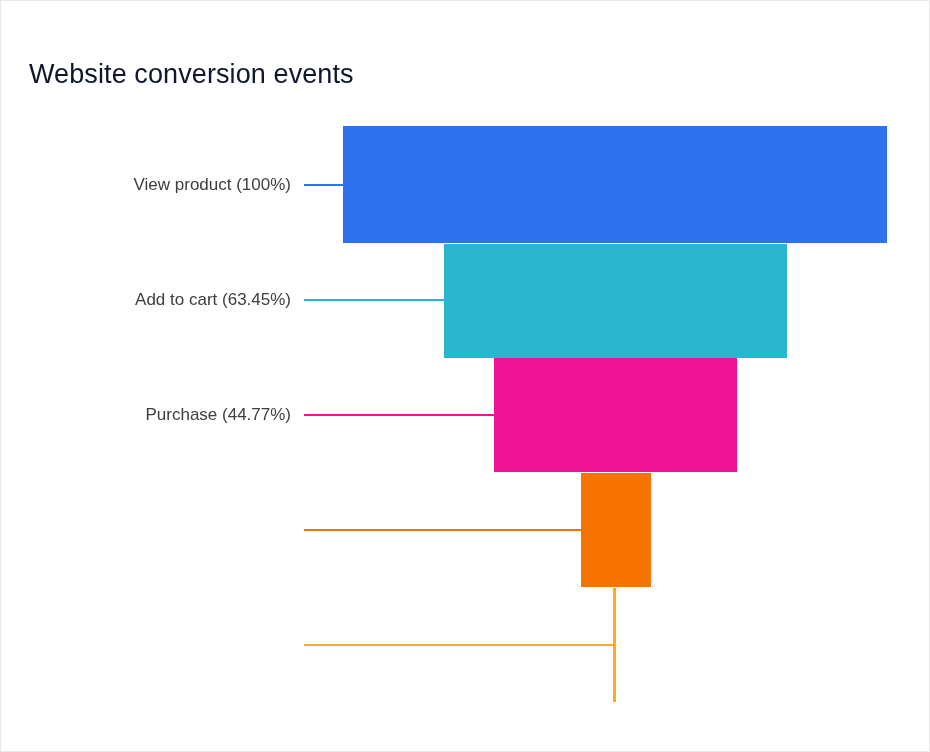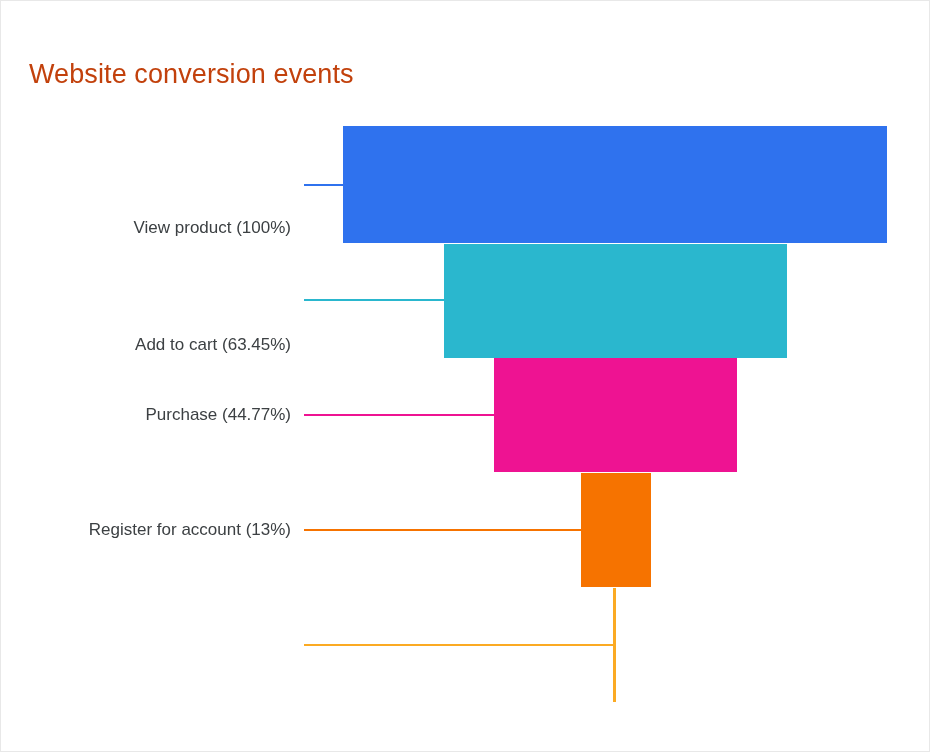--- a/index.html
+++ b/index.html
@@ -18,21 +18,21 @@
     border: 1px solid #e8e8e8;
     box-sizing: border-box;
     overflow: hidden;
   }
   #chart-title {
     position: absolute;
     left: 28px;
     top: 56px;
     font-size: 27px;
     line-height: 34px;
-    color: #c2410c;
+    color: #0f172a;
     letter-spacing: 0.1px;
     white-space: nowrap;
   }
   .funnel-plot {
     position: absolute;
     left: 0;
     top: 0;
     width: 930px;
     height: 752px;
   }
@@ -60,36 +60,35 @@
 <body>
 
 <div id="chart-canvas">
 
   <div id="chart-title">Website conversion events</div>
 
   <div class="funnel-plot" id="funnel-plot">
       <div class="funnel-stage" style="left: 0px; top: 0px; width: 930px; height: 752px;">
         <div class="stage-bar" style="left: 342px; top: 125px; width: 544px; height: 117px; background: rgb(47, 114, 238);"></div>
         <div class="stage-leader" style="left: 303px; top: 183px; width: 39px; background: rgb(47, 114, 238);"></div>
-        <div class="stage-label" style="right: 640px; top: 174px; margin-top: 43px;">View product (100%)</div>
+        <div class="stage-label" style="right: 640px; top: 174px;">View product (100%)</div>
       </div>
       <div class="funnel-stage" style="left: 0px; top: 0px; width: 930px; height: 752px;">
         <div class="stage-bar" style="left: 443px; top: 243px; width: 343px; height: 114px; background: rgb(42, 183, 206);"></div>
         <div class="stage-leader" style="left: 303px; top: 298px; width: 140px; background: rgb(42, 183, 206);"></div>
-        <div class="stage-label" style="right: 640px; top: 289px; margin-top: 45px;">Add to cart (63.45%)</div>
+        <div class="stage-label" style="right: 640px; top: 289px;">Add to cart (63.45%)</div>
       </div>
       <div class="funnel-stage" style="left: 0px; top: 0px; width: 930px; height: 752px;">
         <div class="stage-bar" style="left: 493px; top: 357px; width: 243px; height: 114px; background: rgb(238, 19, 146);"></div>
         <div class="stage-leader" style="left: 303px; top: 413px; width: 190px; background: rgb(238, 19, 146);"></div>
         <div class="stage-label" style="right: 640px; top: 404px; margin-left: 26px;">Purchase (44.77%)</div>
       </div>
       <div class="funnel-stage" style="left: 0px; top: 0px; width: 930px; height: 752px;">
         <div class="stage-bar" style="left: 580px; top: 472px; width: 70px; height: 114px; background: rgb(246, 115, 0);"></div>
         <div class="stage-leader" style="left: 303px; top: 528px; width: 277px; background: rgb(246, 115, 0);"></div>
-        <div class="stage-label" style="right: 640px; top: 519px;">Register for account (13%)</div>
       </div>
       <div class="funnel-stage" style="left: 0px; top: 0px; width: 930px; height: 752px;">
         <div class="stage-bar" style="left: 612px; top: 587px; width: 3px; height: 114px; background: rgb(251, 170, 35);"></div>
         <div class="stage-leader" style="left: 303px; top: 643px; width: 309px; background: rgb(251, 170, 35);"></div>
       </div>
     </div>
 
 </div>
 
 </body></html>

